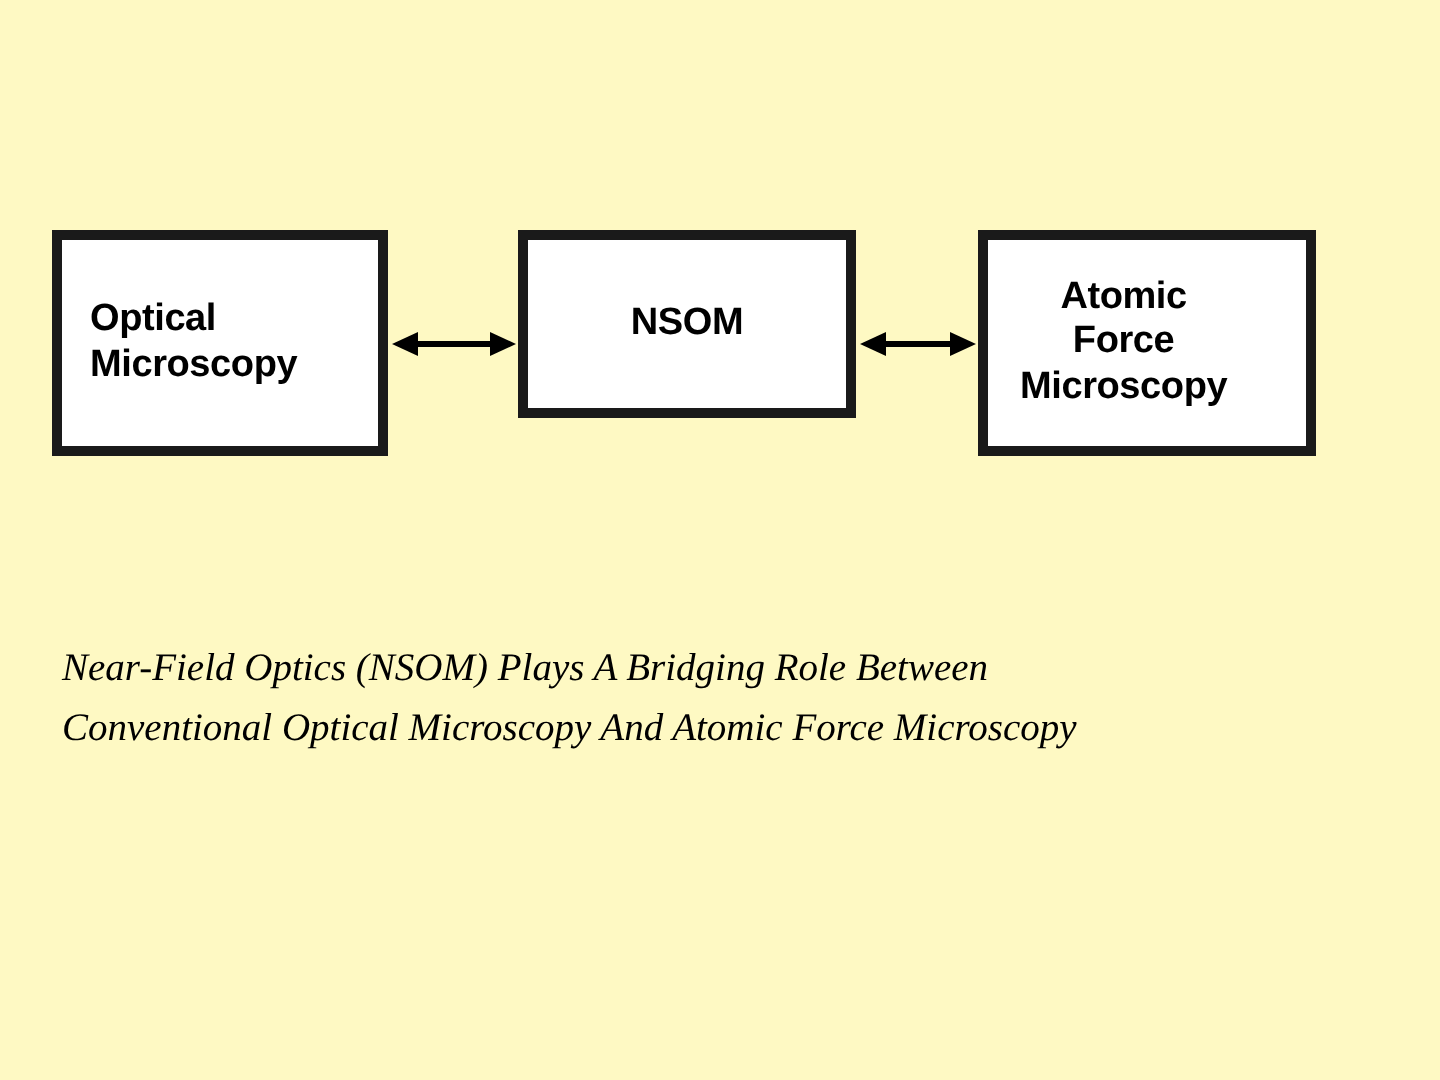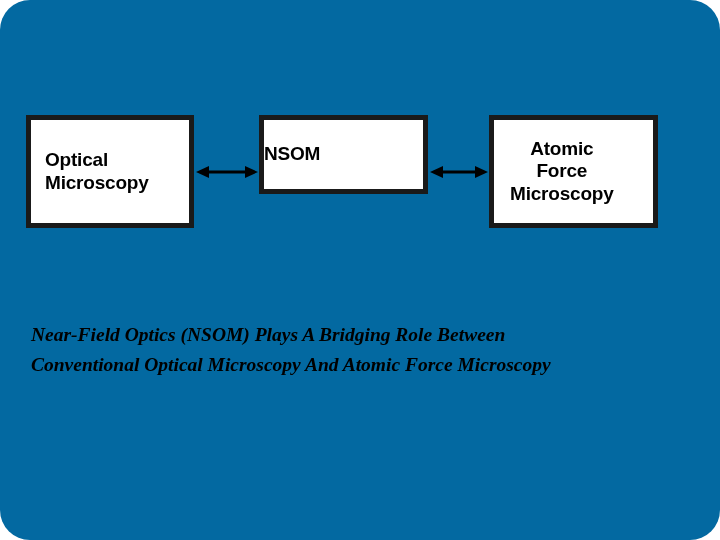--- a/index.html
+++ b/index.html
@@ -10,22 +10,21 @@
     width: 720px;
     height: 540px;
     background: #ffffff;
     font-family: "Liberation Sans", sans-serif;
     overflow: hidden;
   }
   #slide {
     position: relative;
     width: 720px;
     height: 540px;
-    background: #0369a1;
-    border-radius: 30px;
+    background: #fef9c3;
   }
 
   
   .node-box {
     position: absolute;
     box-sizing: border-box;
     background: #ffffff;
     border: 5px solid #1a1a1a;
     display: flex;
     align-items: center;
@@ -48,22 +47,22 @@
   }
   #box-optical .node-label {
     padding-left: 14px;
     text-align: left;
   }
 
   #box-nsom {
     left: 259px;
     top: 115px;
     width: 169px;
-    height: 79px;
-    justify-content: flex-start;
+    height: 94px;
+    justify-content: center;
   }
   #box-nsom .node-label {
     text-align: center;
     font-size: 19px;
   }
 
   #box-afm {
     left: 489px;
     top: 115px;
     width: 169px;
@@ -89,21 +88,21 @@
     width: 58px;
   }
 
   
   #caption {
     position: absolute;
     left: 31px;
     top: 320px;
     width: 660px;
     font-family: "Liberation Serif", serif;
-    font-weight: bold;
+    font-weight: normal;
     font-style: italic;
     font-size: 19.5px;
     line-height: 30px;
     color: #000000;
     text-align: left;
     white-space: pre-line;
   }
 </style>
 </head>
 <body>

